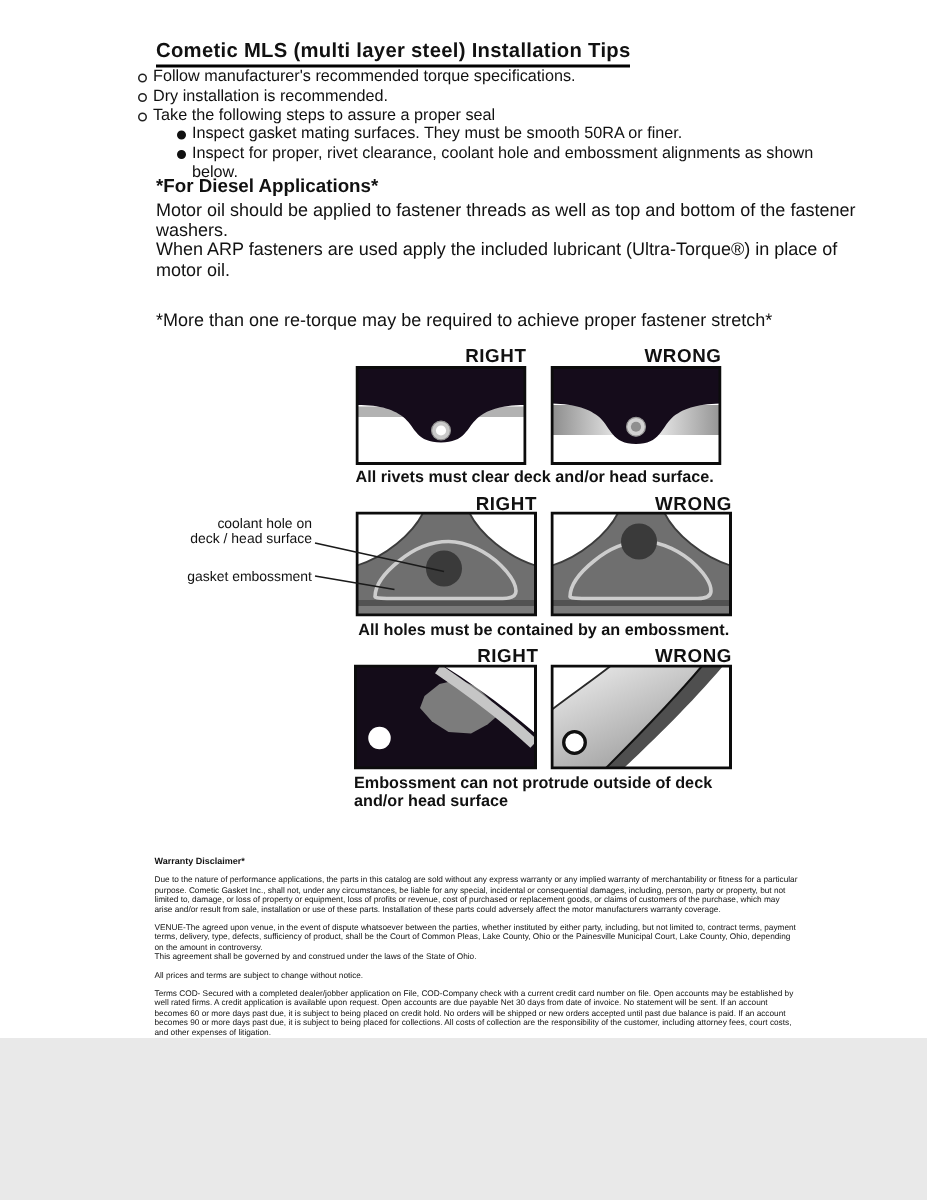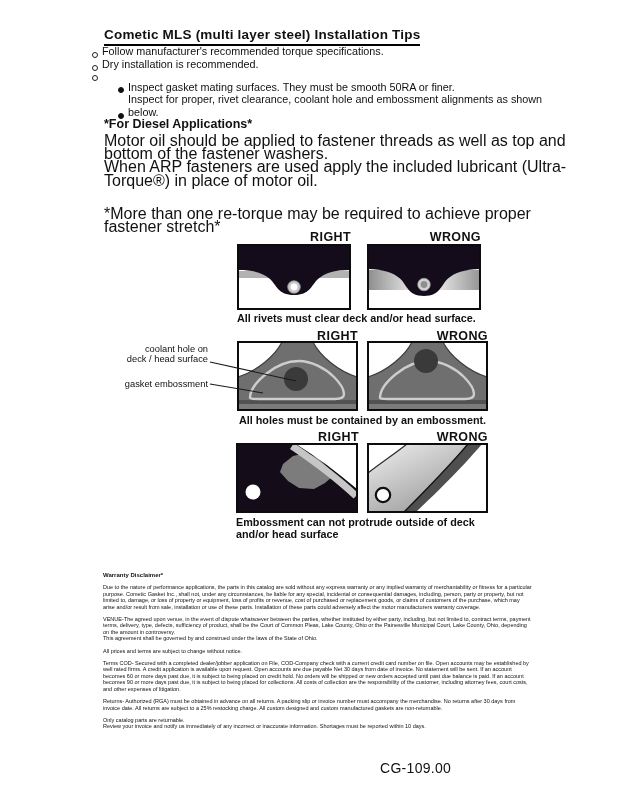--- a/index.html
+++ b/index.html
@@ -1,38 +1,38 @@
 <!DOCTYPE html>
 <html><head>
 <meta charset="utf-8">
 <style>
   html,body{margin:0;padding:0;background:#e9e9e9;}
   .page{
-    position:relative;width:618px;height:800px;background:#ffffff;
+    position:relative;width:618px;height:692px;background:#ffffff;
     margin:0 auto;font-family:"Liberation Sans",sans-serif;color:#111;
     overflow:hidden;
   }
   .abs{position:absolute;}
   .pre{white-space:pre-line;}
 
   .title{
     font-size:13.5px;font-weight:bold;letter-spacing:.2px;
     border-bottom:2px solid #000;padding-bottom:2px;display:inline-block;
   }
   .bullets{font-size:10.8px;line-height:12.8px;width:470px;}
-  .b-row{display:flex;align-items:flex-end;}
+  .b-row{display:flex;align-items:flex-start;}
   .b-row.sub{margin-left:26px;}
   .marker{
     flex:0 0 auto;width:4px;height:4px;border:1px solid #222;border-radius:50%;
     margin:4px 4px 0 0;background:#fff;
   }
   .b-row.sub .marker{background:#111;border-color:#111;}
 
   .h2{font-size:12.5px;font-weight:bold;text-align:right;}
-  .para{font-size:16px;line-height:13.2px;width:470px;}
+  .para{font-size:12px;line-height:13.2px;width:470px;}
 
   .dg-label{font-size:12.5px;font-weight:600;letter-spacing:.4px;text-align:right;}
   .caption{font-size:10.8px;font-weight:600;line-height:11.5px;}
   .side-label{font-size:9.3px;line-height:10.2px;text-align:right;}
 
   .diagram{display:block;}
   .diagram rect.frame{fill:none;stroke:#0c0c0c;stroke-width:2;}
 
   .disclaimer{width:430px;font-size:5.5px;line-height:6.4px;}
   .disclaimer .d-head{font-size:6px;font-weight:bold;margin-bottom:6px;}
@@ -53,20 +53,21 @@
     <div class="b-row">
       <span class="marker"></span>
       <span>Follow manufacturer's recommended torque specifications.</span>
     </div>
     <div class="b-row">
       <span class="marker"></span>
       <span>Dry installation is recommended.</span>
     </div>
     <div class="b-row">
       <span class="marker"></span>
+      <span>Take the following steps to assure a proper seal</span>
     </div>
     <div class="b-row sub">
       <span class="marker"></span>
       <span>Inspect gasket mating surfaces.  They must be smooth 50RA or finer.</span>
     </div>
     <div class="b-row sub">
       <span class="marker"></span>
       <span>Inspect for proper, rivet clearance, coolant hole and embossment alignments as shown below.</span>
     </div>
   </div>

